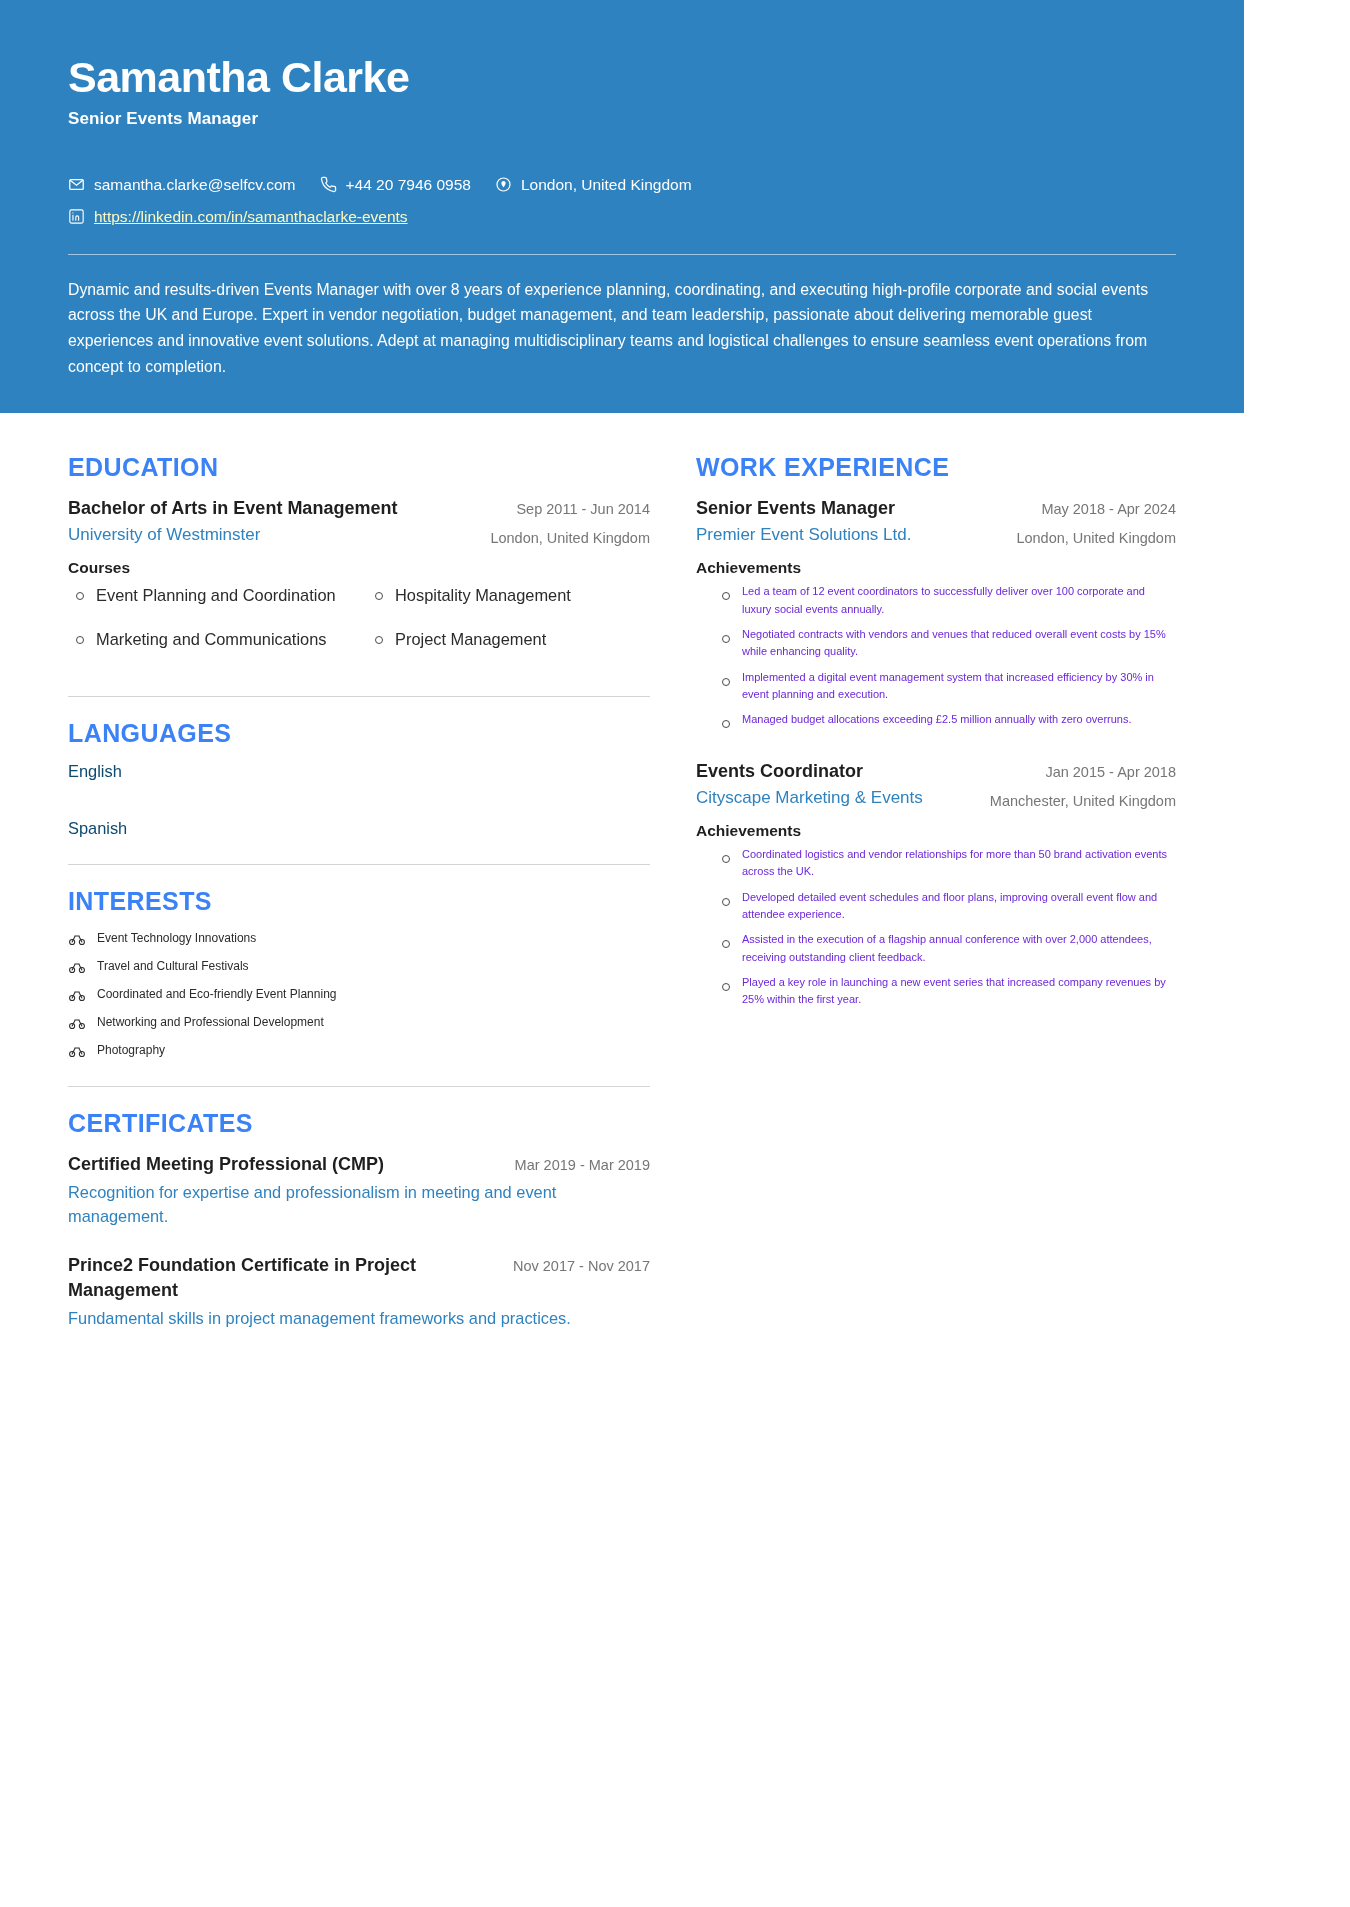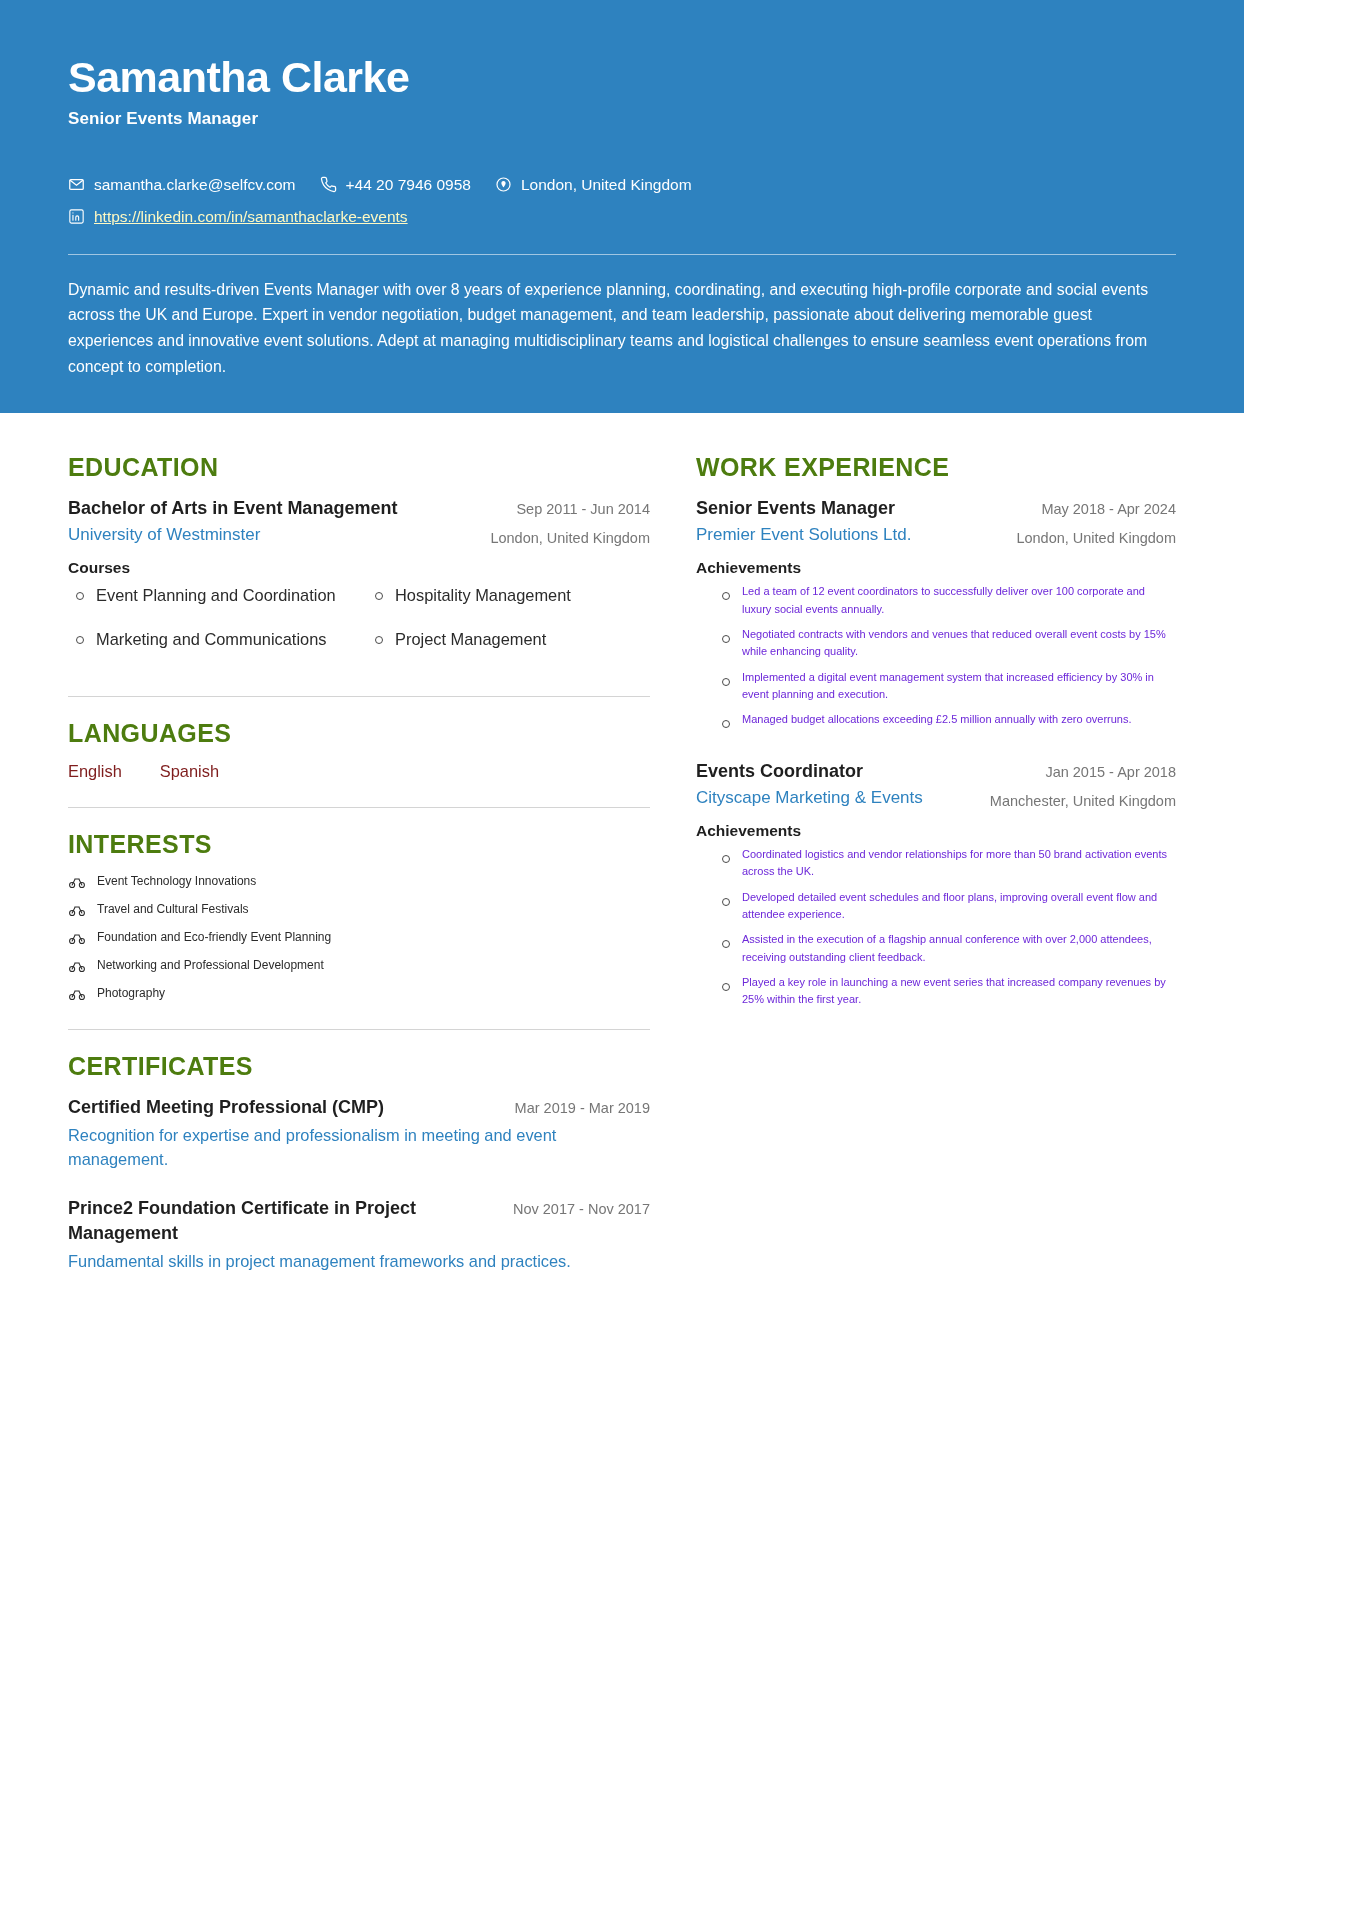--- a/index.html
+++ b/index.html
@@ -82,21 +82,21 @@
     align-items: flex-start;
   }
   .col-left { width: 582px; flex: none; }
   .col-right { flex: 1; }
 
   .section { margin-bottom: 8px; }
   .section-title {
     font-size: 25px;
     font-weight: bold;
     letter-spacing: 0.4px;
-    color: #4d7c0f;
+    color: #3b82f6;
     margin: 0 0 14px 0;
     text-transform: uppercase;
   }
   .section-rule {
     border-top: 1px solid #d4d4d4;
     margin: 26px 0 22px 0;
   }
 
   .entry { margin-bottom: 10px; }
   .entry-head {
@@ -186,21 +186,22 @@
     width: 6px;
     height: 6px;
     border: 1px solid #4a4a4a;
     border-radius: 50%;
   }
 
   .lang-row {
     display: flex;
     gap: 38px;
     font-size: 16.4px;
-    color: #7f1d1d;
+    color: #0c4a6e;
+    flex-direction: column;
   }
 
   .interest-item {
     display: flex;
     align-items: center;
     gap: 11px;
     font-size: 12px;
     line-height: 1.45;
     margin-bottom: 10px;
     color: #2b2b2b;
@@ -348,21 +349,21 @@
         </div>
 
         <div class="interest-item">
           <span class="ico">
             <svg width="18" height="18" viewBox="0 0 24 24" fill="none" stroke="#2b2b2b" stroke-width="1.4">
               <circle cx="5.5" cy="16" r="3.4"></circle>
                 <circle cx="18.5" cy="16" r="3.4"></circle>
               <path d="M5.5 16l4-8h5l4 8M9 8h6" stroke-linecap="round"></path>
             </svg>
           </span>
-          <span>Foundation and Eco-friendly Event Planning</span>
+          <span>Coordinated and Eco-friendly Event Planning</span>
         </div>
 
         <div class="interest-item">
           <span class="ico">
             <svg width="18" height="18" viewBox="0 0 24 24" fill="none" stroke="#2b2b2b" stroke-width="1.4">
               <circle cx="5.5" cy="16" r="3.4"></circle>
                 <circle cx="18.5" cy="16" r="3.4"></circle>
               <path d="M5.5 16l4-8h5l4 8M9 8h6" stroke-linecap="round"></path>
             </svg>
           </span>

